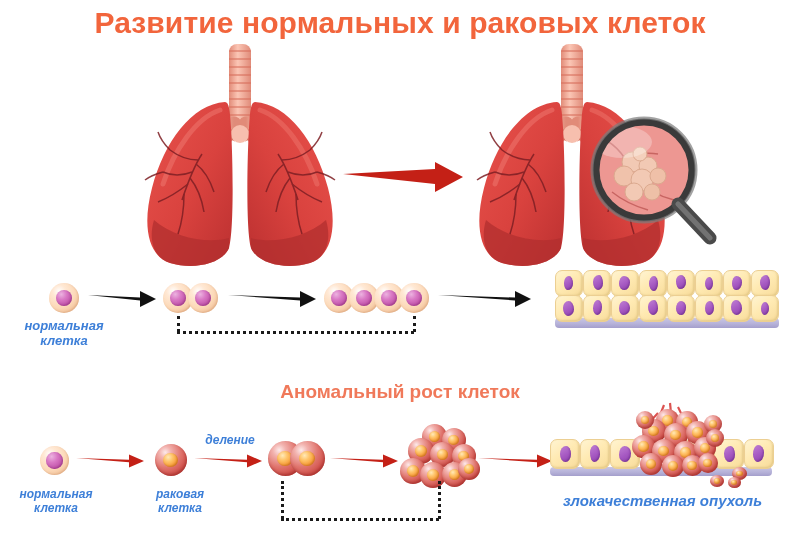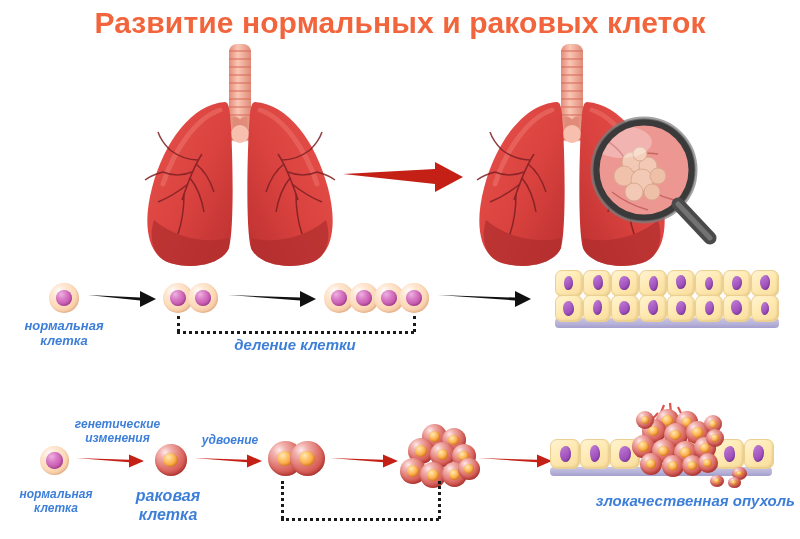--- a/index.html
+++ b/index.html
@@ -314,21 +314,20 @@
 
   <div class="ncell" style="left:324px;top:283px;width:30px;height:30px;"></div>
   <div class="ncell" style="left:349px;top:283px;width:30px;height:30px;"></div>
   <div class="ncell" style="left:374px;top:283px;width:30px;height:30px;"></div>
   <div class="ncell" style="left:399px;top:283px;width:30px;height:30px;"></div>
 
   <div class="dotline-v" style="left:177px;top:316px;height:16px;"></div>
   <div class="dotline-h" style="left:177px;top:331px;width:237px;"></div>
   <div class="dotline-v" style="left:413px;top:316px;height:16px;"></div>
 
-  <div class="lbl" style="left:185px;top:336px;width:220px;font-size:15px;">деление клетки</div>
 
   <svg class="svgabs" style="left:438px;top:289px;" width="95" height="20" viewBox="0 0 95 20">
     <path d="M0,6 L77,8.6 L77,2 L93,10 L77,18 L77,11.4 Z" fill="#111111"></path>
   </svg>
 
   <div class="abs" style="left:553px;top:268px;width:228px;height:60px;">
     <div class="membrane" style="left:2px;top:50px;width:224px;height:10px;"></div>
 
     <div class="tcell" style="left:2px;top:2px;width:26px;height:25px;">
         <div class="tnuc" style="left:8px;top:5px;width:9px;height:14px;border-radius:55% 45% 60% 40%/50% 55% 45% 50%;"></div>
@@ -375,42 +374,39 @@
       </div>
     <div class="tcell" style="left:170px;top:27px;width:26px;height:25px;">
         <div class="tnuc" style="left:7px;top:4px;width:11px;height:15px;border-radius:45% 55% 50% 50%/45% 55% 45% 55%;"></div>
       </div>
     <div class="tcell" style="left:198px;top:27px;width:26px;height:25px;">
         <div class="tnuc" style="left:9px;top:6px;width:8px;height:13px;border-radius:50% 50% 55% 45%/50% 50% 50% 50%;"></div>
       </div>
   </div>
 
 
+  <div class="sub-title">Аномальный рост клеток</div>
 
   <div class="ncell" style="left:40px;top:446px;width:29px;height:29px;"></div>
   <div class="lbl" style="left:0px;top:487px;width:112px;font-size:12px;">
     <span>нормальная</span><br>
     <span>клетка</span>
   </div>
 
-  <div class="lbl" style="left:55px;top:417px;width:125px;font-size:12px;">
-    <span>генетические</span><br>
-    <span>изменения</span>
-  </div>
   <svg class="svgabs" style="left:76px;top:453px;" width="70" height="16" viewBox="0 0 70 16">
     <path d="M0,5 L53,6.8 L53,1.5 L68,8 L53,14.5 L53,9.2 Z" fill="#c42016"></path>
   </svg>
 
   <div class="ccell" style="left:155px;top:444px;width:32px;height:32px;"></div>
-  <div class="lbl" style="left:120px;top:487px;width:96px;font-size:16px;">
+  <div class="lbl" style="left:132px;top:487px;width:96px;font-size:12px;">
     <span>раковая</span><br>
     <span>клетка</span>
   </div>
 
-  <div class="lbl" style="left:180px;top:433px;width:100px;font-size:12px;">удвоение</div>
+  <div class="lbl" style="left:180px;top:433px;width:100px;font-size:12px;">деление</div>
   <svg class="svgabs" style="left:194px;top:453px;" width="70" height="16" viewBox="0 0 70 16">
     <path d="M0,5 L53,6.8 L53,1.5 L68,8 L53,14.5 L53,9.2 Z" fill="#c42016"></path>
   </svg>
 
   <div class="ccell" style="left:268px;top:441px;width:35px;height:35px;"></div>
   <div class="ccell" style="left:290px;top:441px;width:35px;height:35px;"></div>
 
   <svg class="svgabs" style="left:330px;top:453px;" width="70" height="16" viewBox="0 0 70 16">
     <path d="M0,5 L53,6.8 L53,1.5 L68,8 L53,14.5 L53,9.2 Z" fill="#c42016"></path>
   </svg>
@@ -485,15 +481,15 @@
       <div class="ccell" style="left:4px;top:2px;width:18px;height:18px;opacity:.95;"></div>
       <div class="ccell" style="left:72px;top:6px;width:18px;height:18px;opacity:.95;"></div>
       <div class="ccell" style="left:74px;top:20px;width:18px;height:18px;opacity:.95;"></div>
     </div>
 
     <div class="ccell" style="left:182px;top:62px;width:15px;height:13px;border-radius:50%;"></div>
     <div class="ccell" style="left:160px;top:70px;width:14px;height:12px;border-radius:50%;"></div>
     <div class="ccell" style="left:178px;top:72px;width:13px;height:11px;border-radius:50%;"></div>
   </div>
 
-  <div class="lbl" style="left:530px;top:492px;width:265px;font-size:15px;text-align:right;">злокачественная опухоль</div>
+  <div class="lbl" style="left:530px;top:492px;width:265px;font-size:15px;">злокачественная опухоль</div>
 
 </div>
 
 </body></html>

